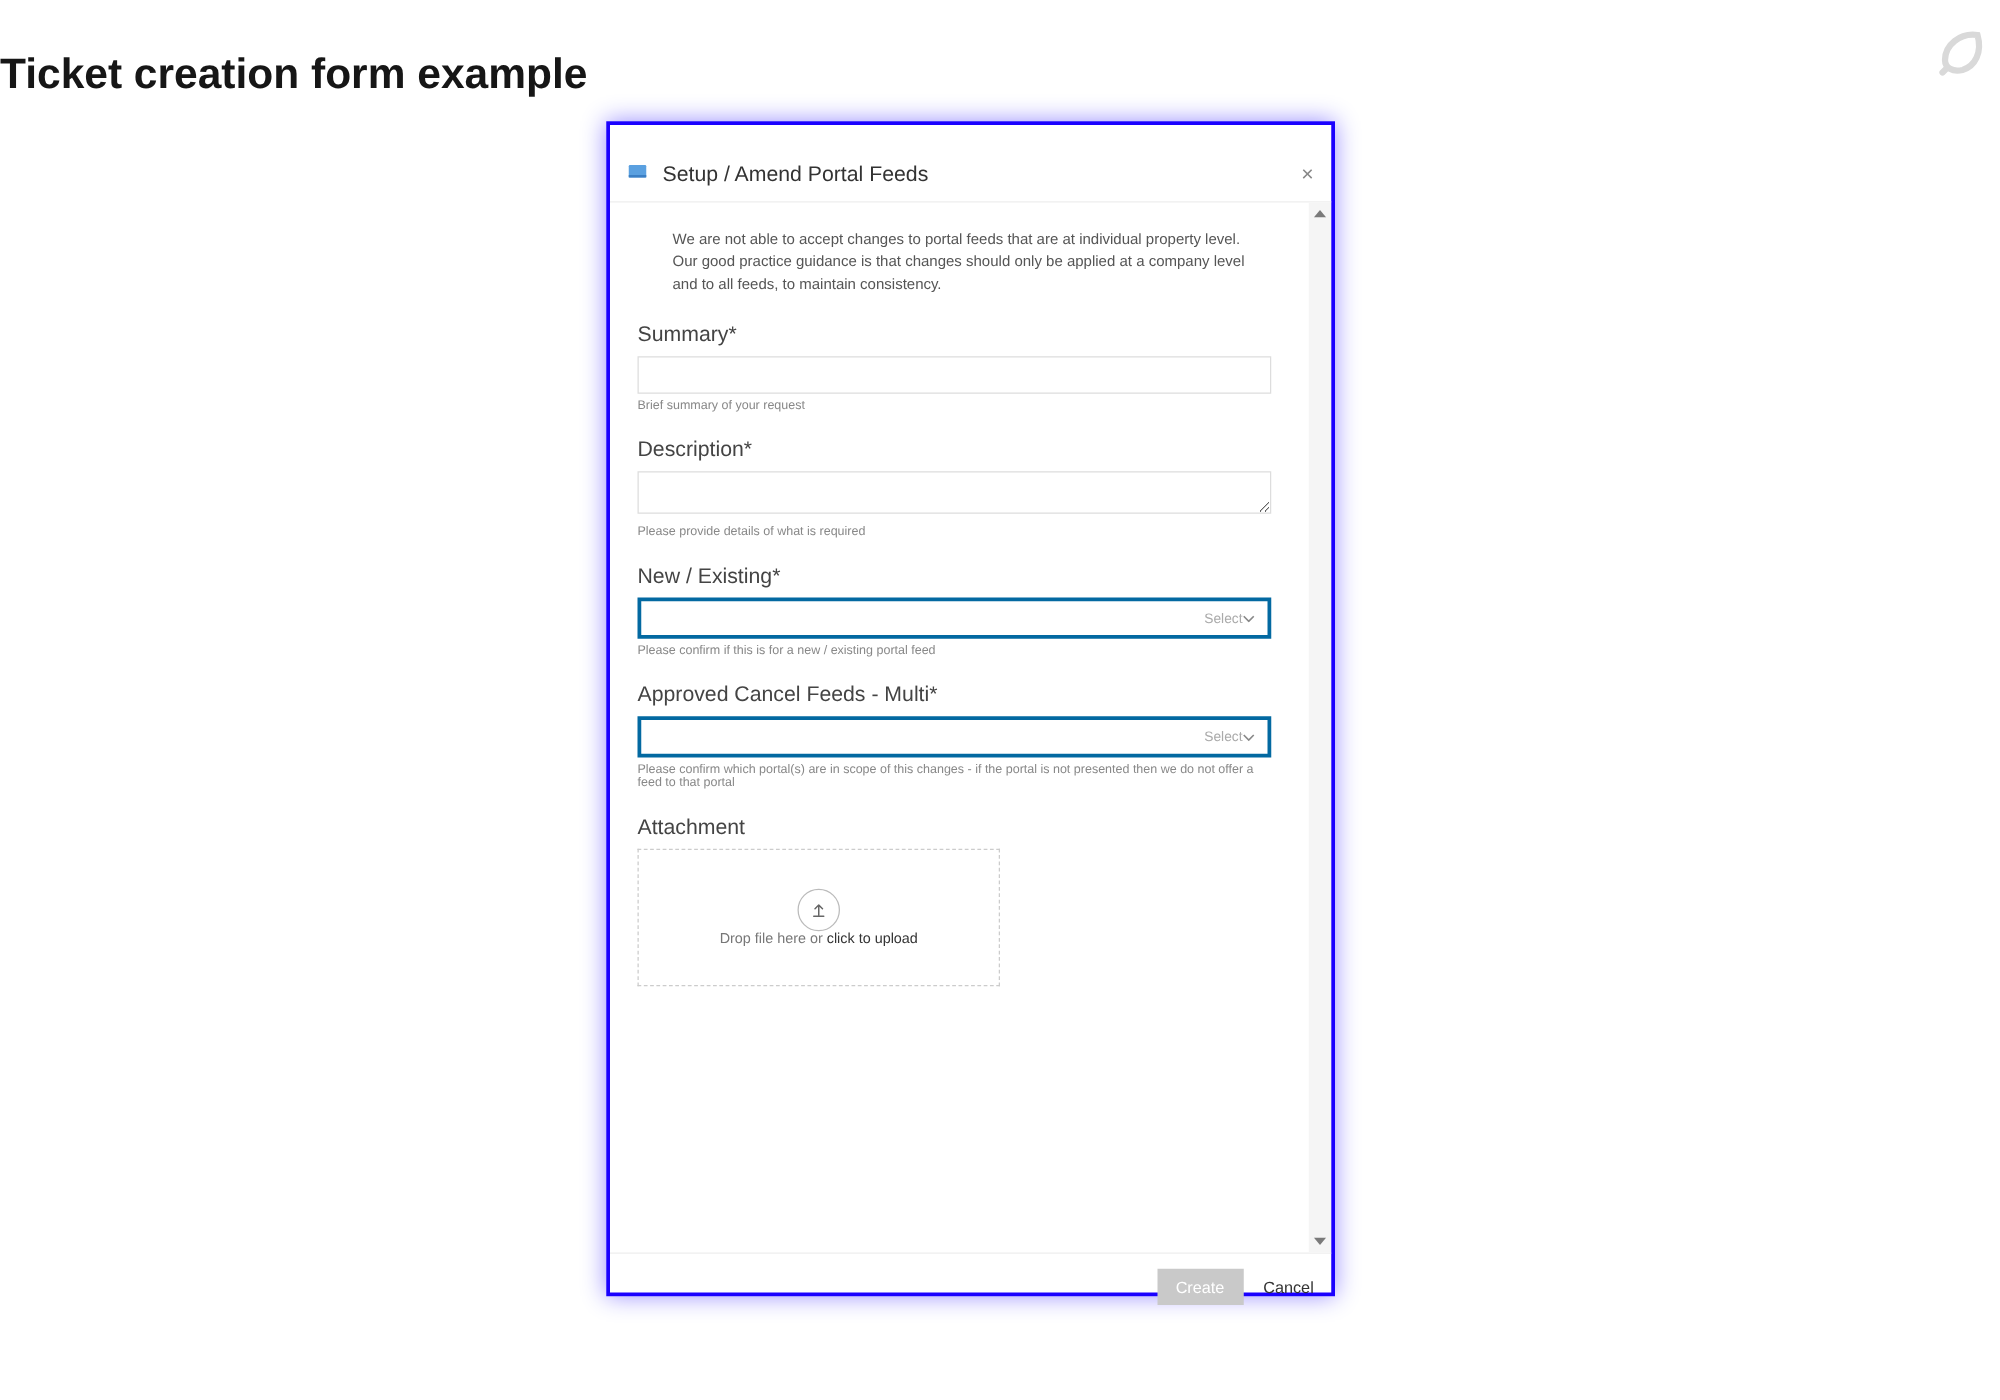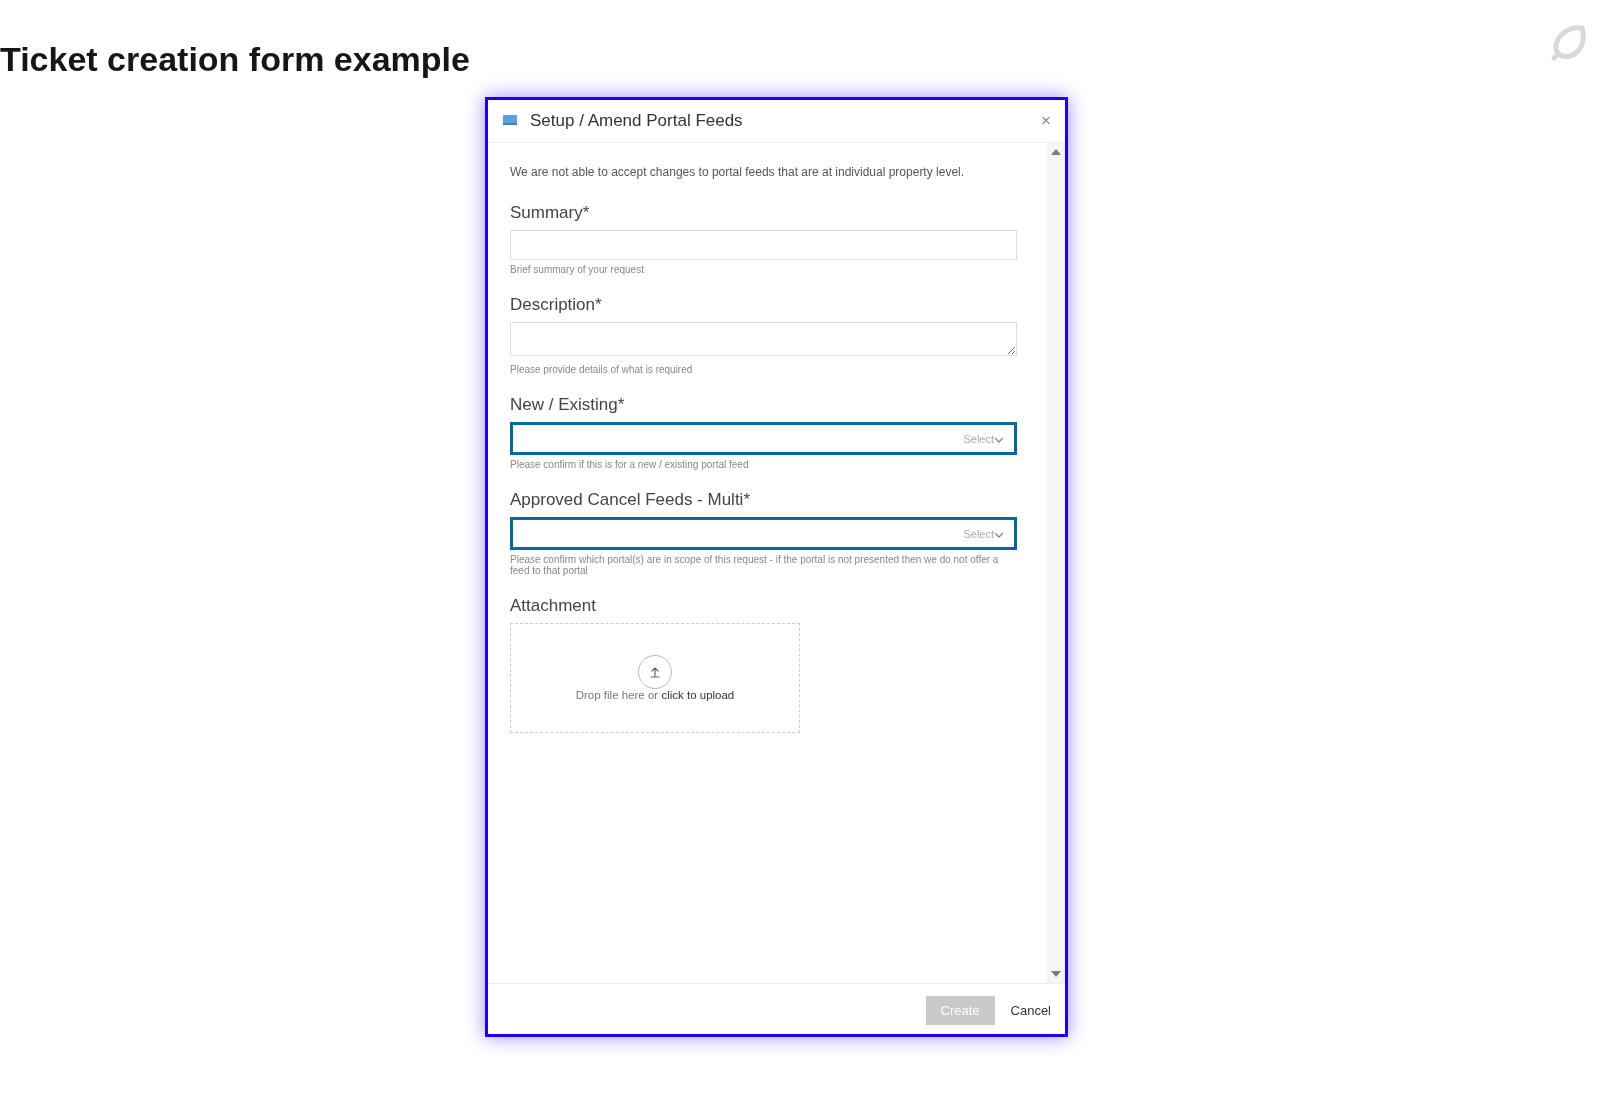--- a/index.html
+++ b/index.html
@@ -30,24 +30,24 @@
       top: 97px;
       left: 485px;
       width: 583px;
       height: 940px;
       background: #fff;
       border: 3px solid #1a00ff;
       box-shadow: 0 0 18px rgba(26,0,255,0.45);
     }
     .modal-header {
       display: flex;
-      align-items: center;
       padding: 11px 14px;
       border-bottom: 1px solid #eee;
       position: relative;
+      margin-top: 19px;
     }
     .modal-header .ticket-icon {
       color: #4a93d9;
       font-size: 14px;
       margin-right: 12px;
     }
     .modal-header .title {
       font-size: 17px;
       color: #333;
       font-weight: 400;
@@ -89,20 +89,21 @@
     .scroll-arrow.down { bottom: 0; }
     .modal-body {
       padding: 20px 30px 20px 22px;
       margin-right: 18px;
     }
     .intro-text {
       font-size: 12px;
       color: #555;
       line-height: 1.5;
       margin-bottom: 22px;
+      margin-left: 28px;
     }
     .field {
       margin-bottom: 20px;
     }
     .field-label {
       font-size: 17px;
       color: #444;
       margin-bottom: 7px;
       display: block;
     }
@@ -232,20 +233,21 @@
       <div class="scroll-arrow down">
         <svg width="10" height="6" viewBox="0 0 10 6">
             <path d="M0 0 L5 6 L10 0 Z" fill="#7a7a7a"></path>
           </svg>
       </div>
     </div>
 
     <div class="modal-body">
       <div class="intro-text">
         <span>We are not able to accept changes to portal feeds that are at individual property level.</span><br>
+        <span>Our good practice guidance is that changes should only be applied at a company level and to all feeds, to maintain consistency.</span>
       </div>
 
       <div class="field">
         <label class="field-label">Summary*</label>
         <input type="text" class="text-input" style="">
         <div class="hint">Brief summary of your request</div>
       </div>
 
       <div class="field">
         <label class="field-label">Description*</label>
@@ -269,21 +271,21 @@
       <div class="field">
         <label class="field-label">Approved Cancel Feeds - Multi*</label>
         <div class="select-box">
           <span>Select</span>
           <span class="chevron">
             <svg width="10" height="6" viewBox="0 0 10 6">
                 <path d="M1 1 L5 5 L9 1" fill="none" stroke="#888" stroke-width="1.3"></path>
               </svg>
           </span>
         </div>
-        <div class="hint">Please confirm which portal(s) are in scope of this request - if the portal is not presented then we do not offer a feed to that portal</div>
+        <div class="hint">Please confirm which portal(s) are in scope of this changes - if the portal is not presented then we do not offer a feed to that portal</div>
       </div>
 
       <div class="field">
         <label class="field-label">Attachment</label>
         <div class="upload-box">
           <div class="upload-circle">
             <svg width="14" height="14" viewBox="0 0 14 14">
                 <path d="M7 11 L7 3 M4 6 L7 3 L10 6 M3 12 L11 12" fill="none" stroke="#666" stroke-width="1.2" stroke-linecap="round" stroke-linejoin="round"></path>
               </svg>
           </div>

